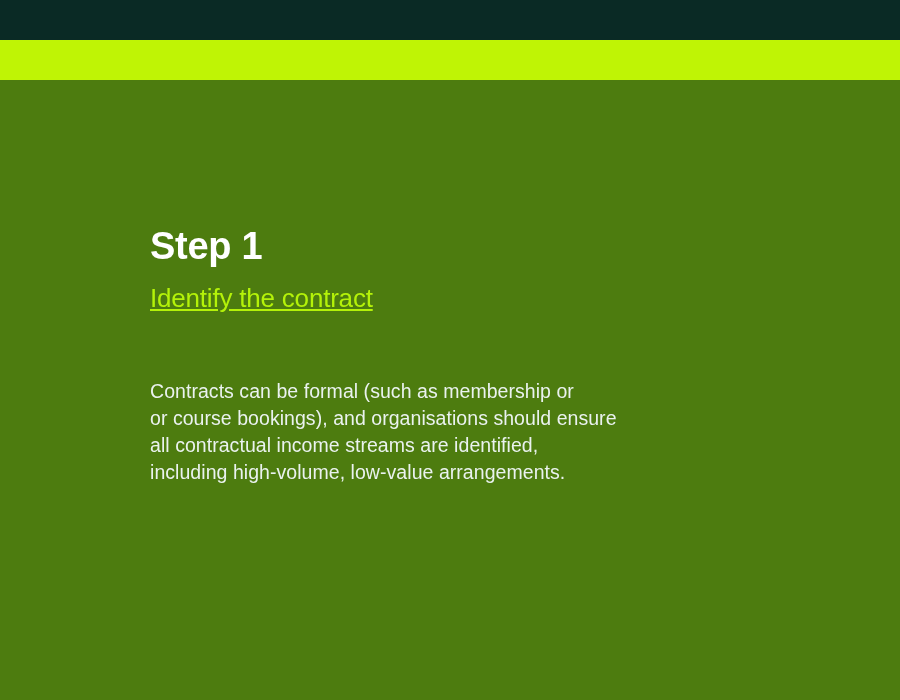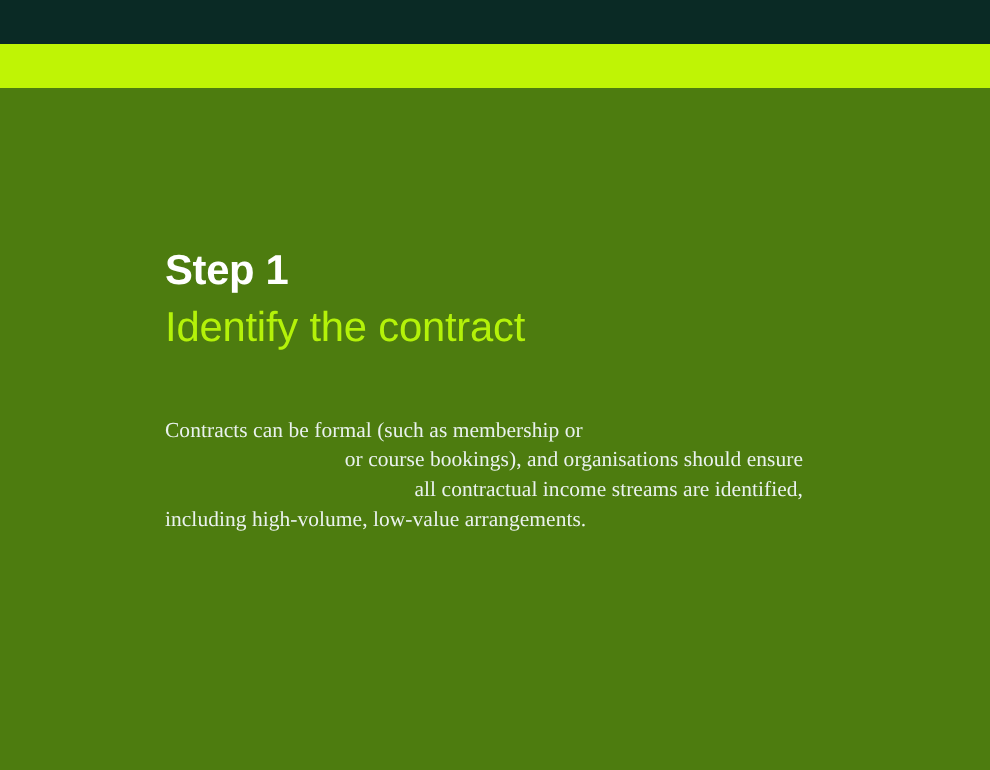--- a/index.html
+++ b/index.html
@@ -44,60 +44,60 @@
     display: block;
     font-size: 38px;
     line-height: 52px;
     font-weight: 700;
     color: #FFFFFF;
     letter-spacing: -0.3px;
     white-space: pre;
   }
   .heading-line {
     display: block;
-    font-size: 38px;
+    font-size: 26px;
     line-height: 52px;
     font-weight: 400;
     color: #B4F209;
     letter-spacing: -0.2px;
     white-space: pre;
+    text-decoration: underline;
   }
   .body-block {
     margin: 0;
     padding: 0;
     margin-top: 54px;
     width: 580px;
   }
   .body-line {
     display: block;
     font-size: 19.5px;
     line-height: 27px;
     font-weight: 400;
     color: #EAF2EF;
     letter-spacing: 0.05px;
     white-space: pre;
-    font-family: Liberation Serif, serif;
   }
 </style>
 </head>
 <body>
 
 <div class="slide" style="background: #4d7c0f; margin-top: 40px;">
 
   <div class="accent-bar" style="background: rgb(191, 244, 5);"></div>
 
   <div class="content">
 
     <div class="heading-block">
       <span class="step-label" style="color: rgb(255, 255, 255);">Step 1</span>
       <span class="heading-line" style="color: rgb(180, 242, 9);">Identify the contract</span>
     </div>
 
     <div class="body-block">
       <span class="body-line" style="color: rgb(234, 242, 239);">Contracts can be formal (such as membership or</span>
-      <span class="body-line" style="color: rgb(234, 242, 239); text-align: right;">or course bookings), and organisations should ensure</span>
-      <span class="body-line" style="color: rgb(234, 242, 239); text-align: right;">all contractual income streams are identified,</span>
+      <span class="body-line" style="color: rgb(234, 242, 239);">or course bookings), and organisations should ensure</span>
+      <span class="body-line" style="color: rgb(234, 242, 239);">all contractual income streams are identified,</span>
       <span class="body-line" style="color: rgb(234, 242, 239);">including high-volume, low-value arrangements.</span>
     </div>
 
   </div>
 
 </div>
 
 </body></html>

